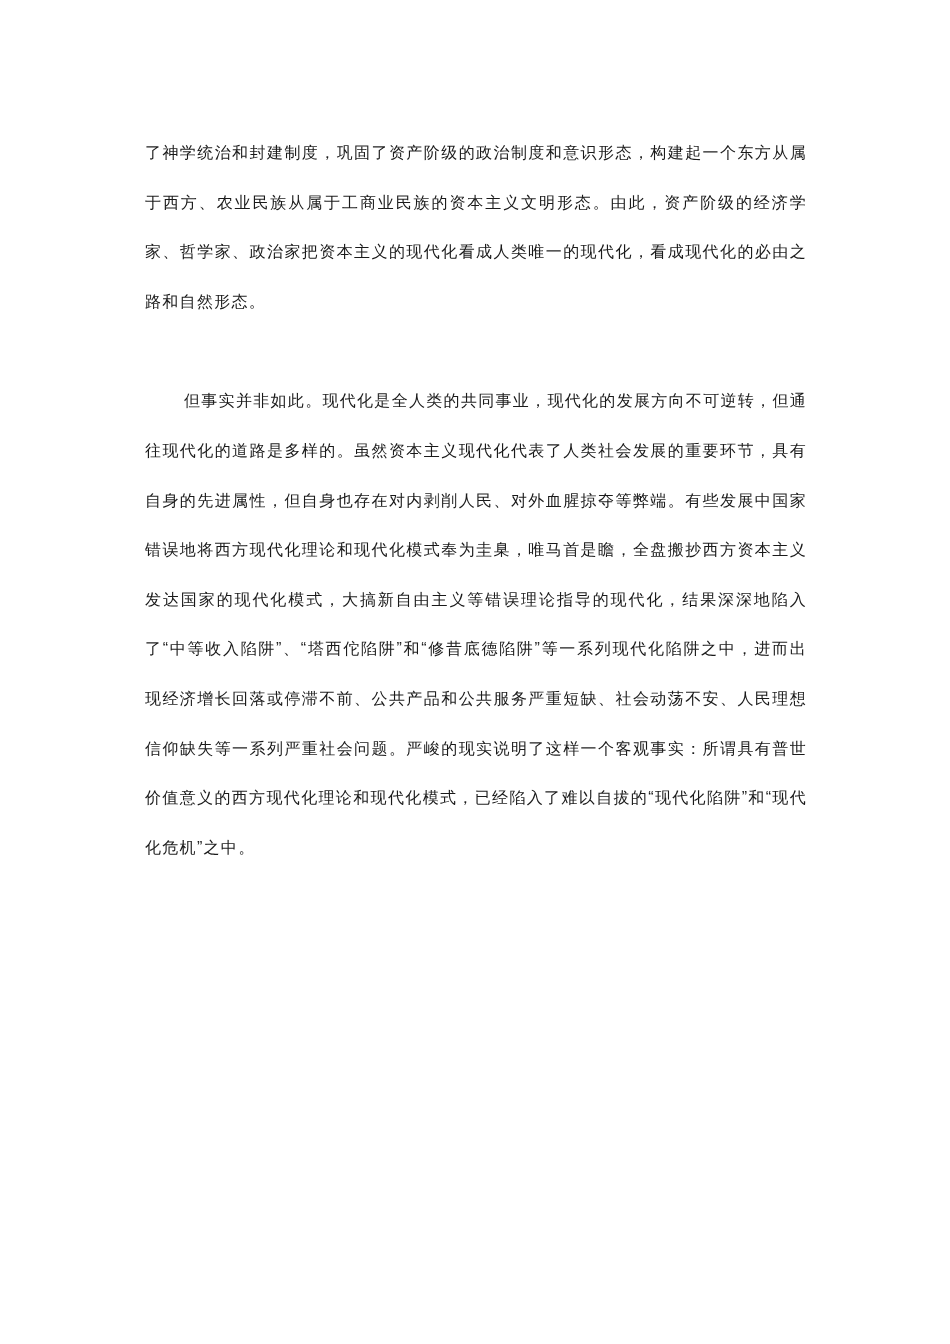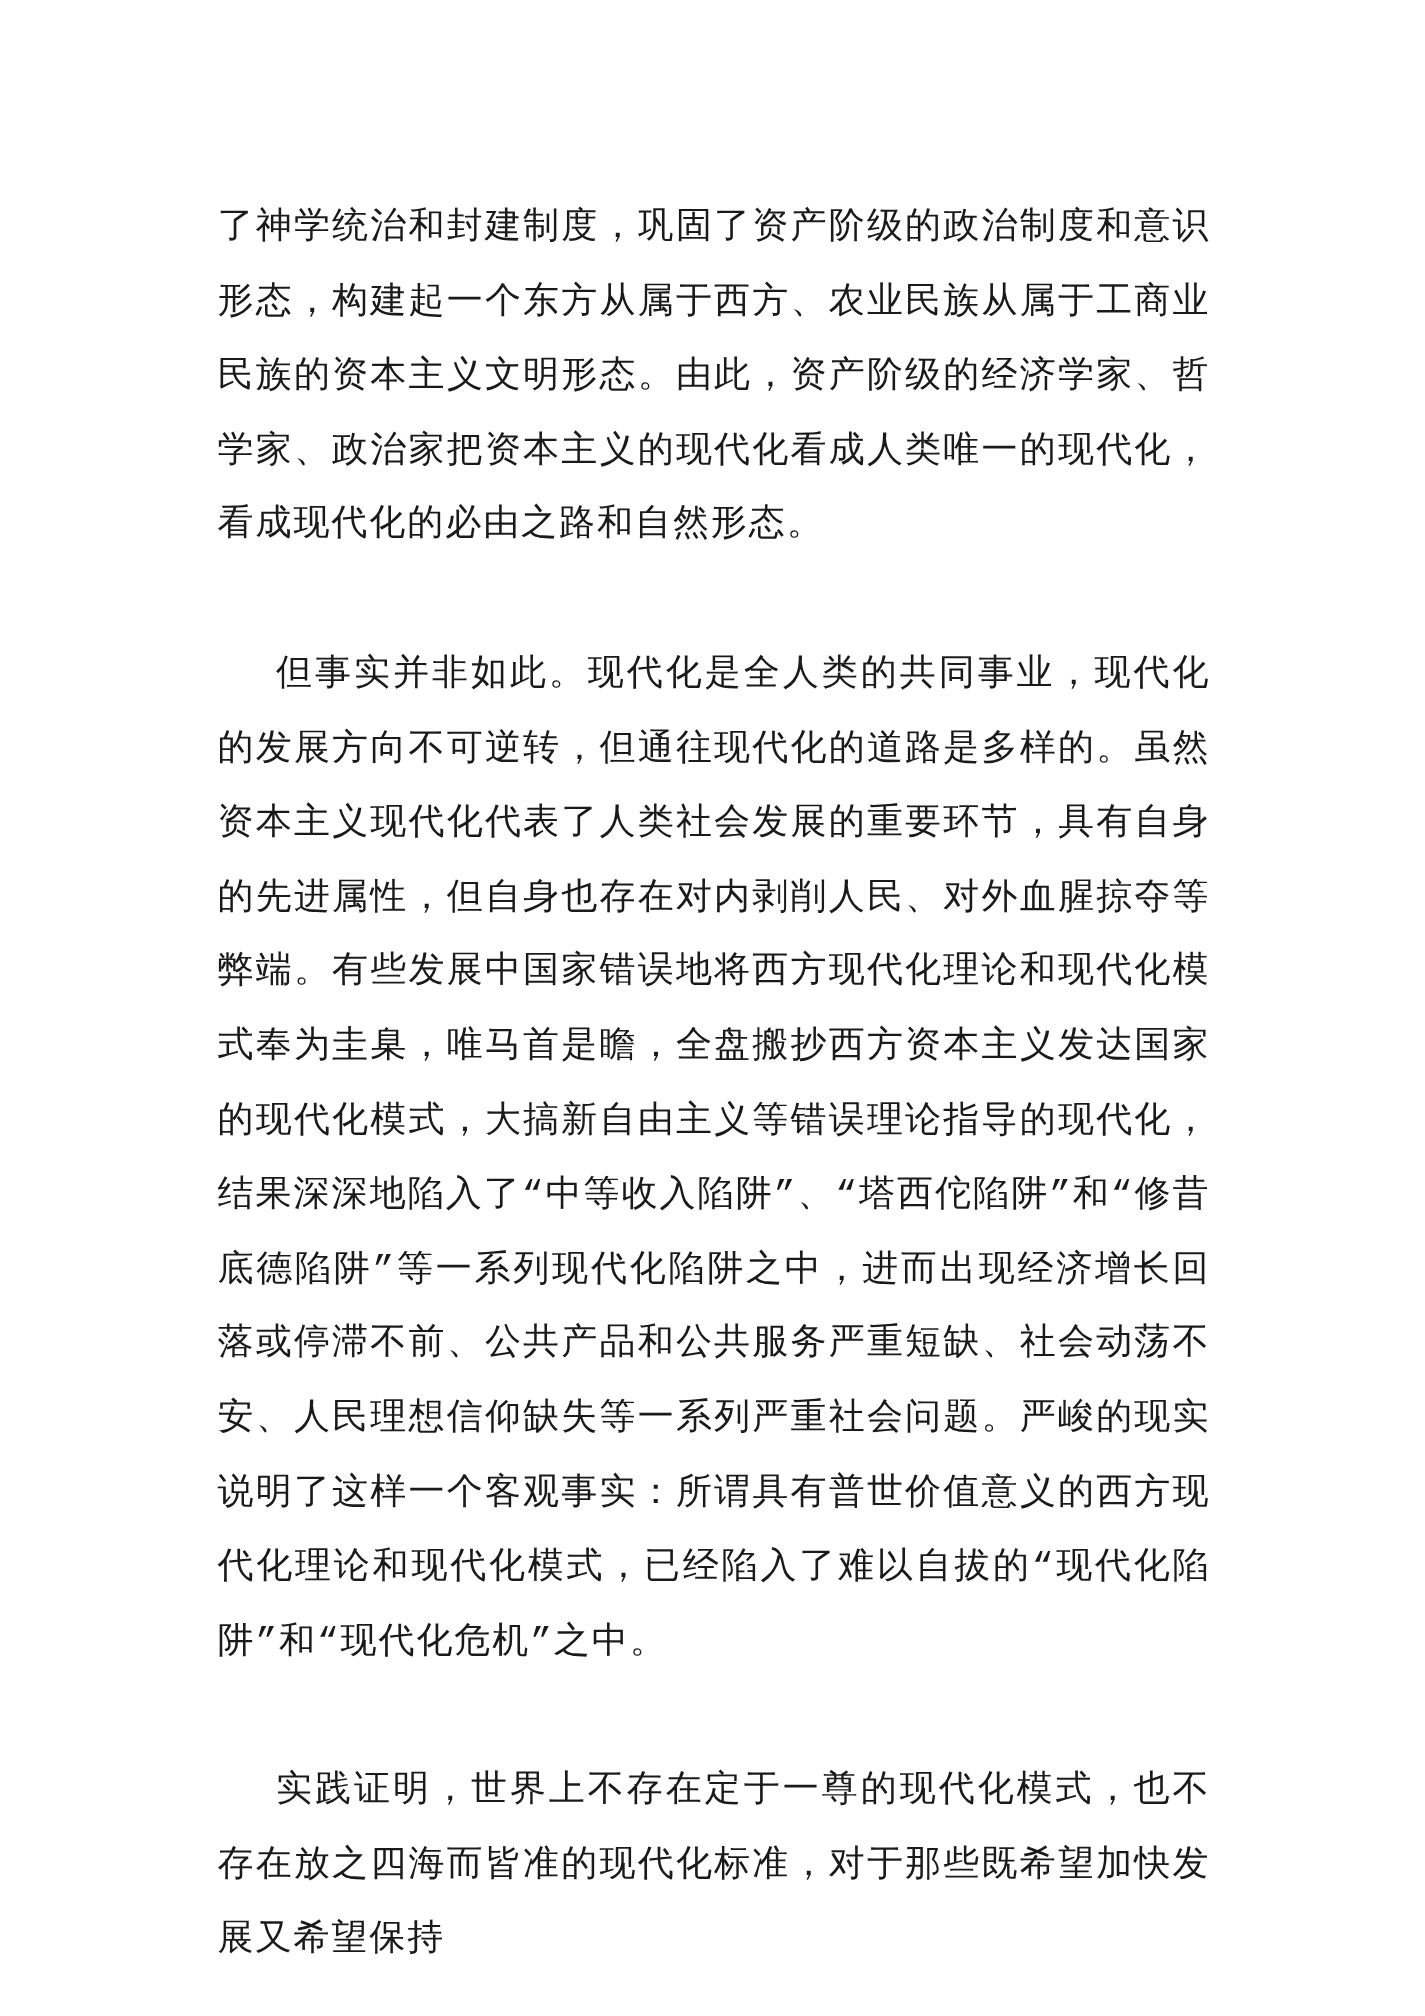--- a/index.html
+++ b/index.html
@@ -1,25 +1,24 @@
 <!DOCTYPE html>
 <html><head>
 <meta charset="utf-8">
 <style>
   html, body { margin: 0; padding: 0; background: #ffffff; }
   body { width: 950px; height: 1344px; position: relative; overflow: hidden; }
   .page { position: absolute; left: 145px; top: 128px; width: 662px; }
-  .para { margin: 0; color: #1a1a1a; font-family: Liberation Mono, monospace;
-          font-size: 24px; line-height: 49.6px; letter-spacing: 1.3px;
+  .para { margin: 0; color: #1a1a1a; font-family: Liberation Sans, sans-serif;
+          font-size: 16px; line-height: 49.6px; letter-spacing: 1.3px;
           text-align: justify; text-justify: inter-character; }
   .para.indent { text-indent: 39px; }
   .gap { height: 50px; }
 </style>
 </head>
 <body>
 
 <div class="page">
   <p class="para">了神学统治和封建制度，巩固了资产阶级的政治制度和意识形态，构建起一个东方从属于西方、农业民族从属于工商业民族的资本主义文明形态。由此，资产阶级的经济学家、哲学家、政治家把资本主义的现代化看成人类唯一的现代化，看成现代化的必由之路和自然形态。</p>
   <div class="gap"></div>
   <p class="para indent">但事实并非如此。现代化是全人类的共同事业，现代化的发展方向不可逆转，但通往现代化的道路是多样的。虽然资本主义现代化代表了人类社会发展的重要环节，具有自身的先进属性，但自身也存在对内剥削人民、对外血腥掠夺等弊端。有些发展中国家错误地将西方现代化理论和现代化模式奉为圭臬，唯马首是瞻，全盘搬抄西方资本主义发达国家的现代化模式，大搞新自由主义等错误理论指导的现代化，结果深深地陷入了“中等收入陷阱”、“塔西佗陷阱”和“修昔底德陷阱”等一系列现代化陷阱之中，进而出现经济增长回落或停滞不前、公共产品和公共服务严重短缺、社会动荡不安、人民理想信仰缺失等一系列严重社会问题。严峻的现实说明了这样一个客观事实：所谓具有普世价值意义的西方现代化理论和现代化模式，已经陷入了难以自拔的“现代化陷阱”和“现代化危机”之中。</p>
   <div class="gap"></div>
-  <p class="para indent">实践证明，世界上不存在定于一尊的现代化模式，也不存在放之四海而皆准的现代化标准，对于那些既希望加快发展又希望保持</p>
 </div>
 
 </body></html>

